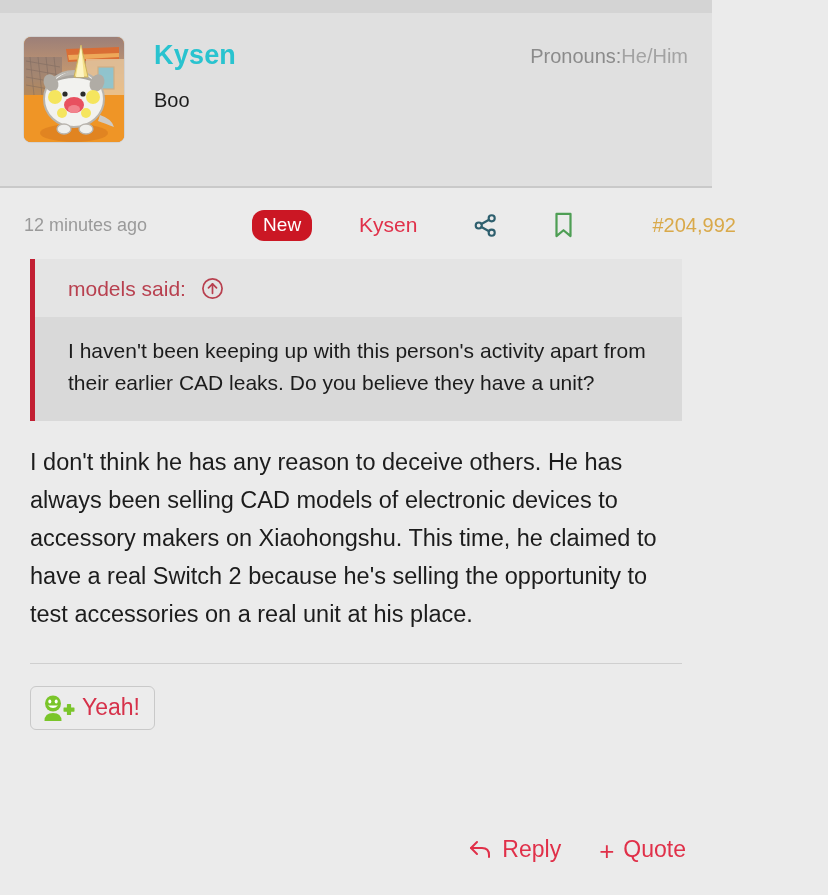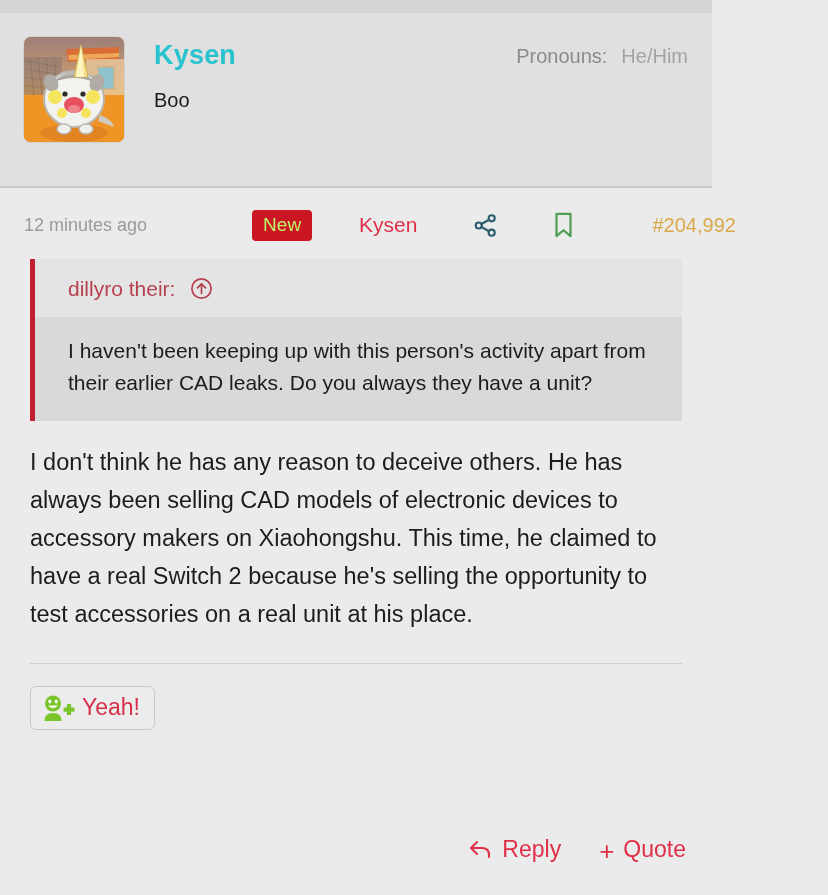--- a/index.html
+++ b/index.html
@@ -74,21 +74,20 @@
     font-size: 20px;
     margin-top: 17px;
     line-height: 1.2;
   }
 
   .header-right {
     flex: 0 0 auto;
     padding-top: 8px;
     display: flex;
     align-items: baseline;
-    gap: 14px;
     white-space: nowrap;
   }
   .pronoun-label {
     color: #8b8b8b;
     font-size: 20px;
   }
   .pronoun-value {
     color: #a3a3a3;
     font-size: 20px;
   }
@@ -108,24 +107,24 @@
   .meta-actions {
     flex: 1 1 auto;
     display: flex;
     align-items: center;
     justify-content: flex-start;
     gap: 0;
     padding-left: 105px;
   }
   .badge-new {
     background: #cb1724;
-    color: #bef264;
+    color: #ffffff;
     font-size: 19px;
     padding: 4px 11px 5px 11px;
-    border-radius: 4px;
+    border-radius: 12px;
     line-height: 1.15;
   }
   .report-link {
     color: #e03049;
     font-size: 21px;
     margin-left: 47px;
     cursor: pointer;
   }
   .icon-btn {
     margin-left: 55px;
@@ -334,30 +333,30 @@
           <path d="M4 2.5 h12 v19 l-6 -5 l-6 5 z"></path>
         </svg>
       </span>
 
       <span class="post-number">#204,992</span>
     </div>
   </div>
 
   <div class="quote-wrap">
     <div class="quote-head">
-      <span class="quote-author">dillyro their:</span>
+      <span class="quote-author">models said:</span>
       <span class="quote-jump">
         <svg width="23" height="23" viewBox="0 0 24 24" fill="none" stroke="#b8404f" stroke-width="1.8" stroke-linecap="round" stroke-linejoin="round">
           <circle cx="12" cy="12" r="10"></circle>
           <line x1="12" y1="17" x2="12" y2="7.2"></line>
           <polyline points="7.8,11.4 12,7.2 16.2,11.4"></polyline>
         </svg>
       </span>
     </div>
-    <div class="quote-body">I haven't been keeping up with this person's activity apart from their earlier CAD leaks. Do you always they have a unit?</div>
+    <div class="quote-body">I haven't been keeping up with this person's activity apart from their earlier CAD leaks. Do you believe they have a unit?</div>
   </div>
 
   <div class="post-body">I don't think he has any reason to deceive others. He has always been selling CAD models of electronic devices to accessory makers on Xiaohongshu. This time, he claimed to have a real Switch 2 because he's selling the opportunity to test accessories on a real unit at his place.</div>
 
   <div class="divider"></div>
 
   <div class="reactions">
     <span class="reaction-btn">
       <svg width="34" height="28" viewBox="0 0 34 28">
 

